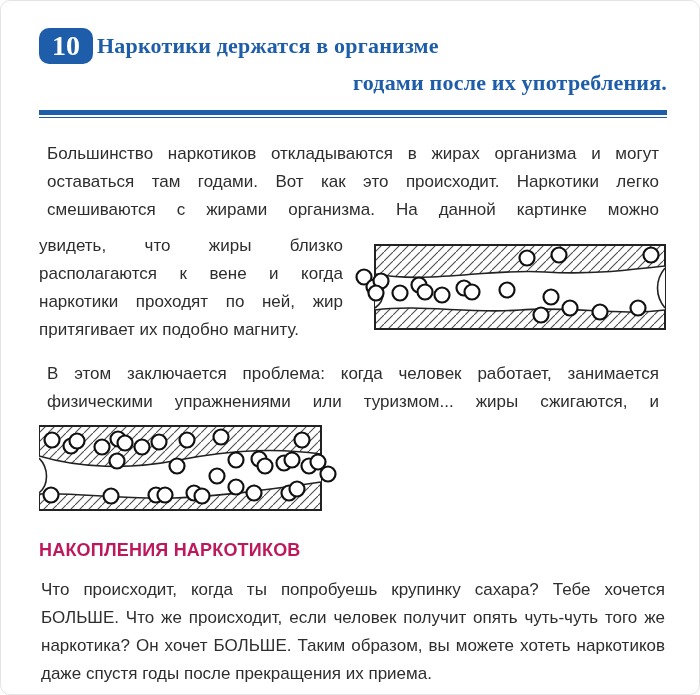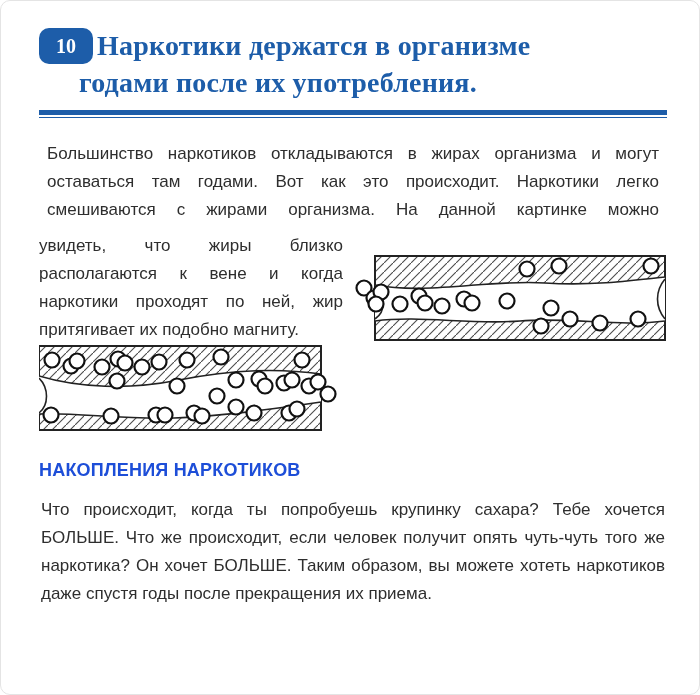--- a/index.html
+++ b/index.html
@@ -8,42 +8,42 @@
     background:#fff;border:1px solid #e4e4e4;border-radius:10px;
     padding:26px 32px 30px 38px;overflow:hidden;
     font-family:"Liberation Sans",sans-serif;color:#2e2e2e;
   }
   
   .hdr{margin-bottom:6px;}
   .hdr-line1{display:flex;align-items:center;}
   .badge{
     background:#1d5da9;color:#fff;border-radius:10px;
     font-family:"Liberation Serif",serif;font-weight:bold;
-    font-size:20px;line-height:36px;padding:0 8px;min-width:38px;
+    font-size:28px;line-height:36px;padding:0 8px;min-width:38px;
     text-align:center;margin-right:4px;flex:0 0 auto;
   }
   .title{
     font-family:"Liberation Serif",serif;font-weight:bold;
-    color:#1d5da9;font-size:28px;line-height:37px;letter-spacing:.2px;
+    color:#1d5da9;font-size:22px;line-height:37px;letter-spacing:.2px;
     white-space:nowrap;
   }
-  .hdr-line2{text-align:left;padding-left:40px;}
+  .hdr-line2{text-align:right;padding-left:40px;}
   .rule-wrap{margin-top:9px;}
   .rule-thick{height:5px;background:#1d5da9;}
   .rule-thin{height:1px;background:#1d5da9;margin-top:2px;}
   
   .bodytxt{font-size:17px;line-height:28px;}
   .intro{text-align:justify;text-align-last:justify;margin:8px;}
   .p1{margin-top:22px;}
   .p2{margin-top:16px;}
-  .wrap-row{display:flex;align-items:flex-end;}
+  .wrap-row{display:flex;align-items:center;}
   .wrap-text{flex:1 1 auto;text-align:justify;margin:0;padding-right:2px;}
   .illus{flex:0 0 auto;line-height:0;}
   .subhead{
-    font-size:18px;font-weight:bold;color:#1d4ed8;letter-spacing:.2px;
+    font-size:18px;font-weight:bold;color:#be185d;letter-spacing:.2px;
     margin:22px 0 12px 0;
   }
   .p3{text-align:justify;margin:2px;}
 </style>
 </head>
 <body>
 
 <div class="page">
 
   <div class="hdr">
@@ -94,20 +94,21 @@
             <circle cx="276" cy="12" r="7.5"></circle>
               <circle cx="166" cy="72" r="7.5"></circle>
             <circle cx="195" cy="65" r="7.5"></circle>
               <circle cx="225" cy="69" r="7.5"></circle>
             <circle cx="263" cy="65" r="7.5"></circle>
           </g>
         </svg>
       </div>
     </div>
 
+    <p class="intro p2">В этом заключается проблема: когда человек работает, занимается физическими упражнениями или туризмом... жиры сжигаются, и</p>
     <div class="wrap-row">
       <div class="illus">
         <svg width="304" height="90" viewBox="0 0 304 90" xmlns="http://www.w3.org/2000/svg">
           <rect x="0" y="2" width="282" height="84" fill="url(#hatch)" stroke="#222" stroke-width="2"></rect>
           <path d="M 0,32 C 40,44 90,46 140,36 C 190,26 240,24 282,30 L 282,58 C 235,65 185,72 135,74 C 85,76 35,68 0,70 Z" fill="#fff"></path>
           <path d="M 0,32 C 40,44 90,46 140,36 C 190,26 240,24 282,30" fill="none" stroke="#222" stroke-width="1.6"></path>
           <path d="M 0,70 C 35,68 85,76 135,74 C 185,72 235,65 282,58" fill="none" stroke="#222" stroke-width="1.6"></path>
           <path d="M 0,34 C 10,44 10,61 0,69" fill="none" stroke="#222" stroke-width="1.6"></path>
           <g fill="#fff" stroke="#111" stroke-width="2.2">
             <circle cx="13" cy="16" r="7.5"></circle>

